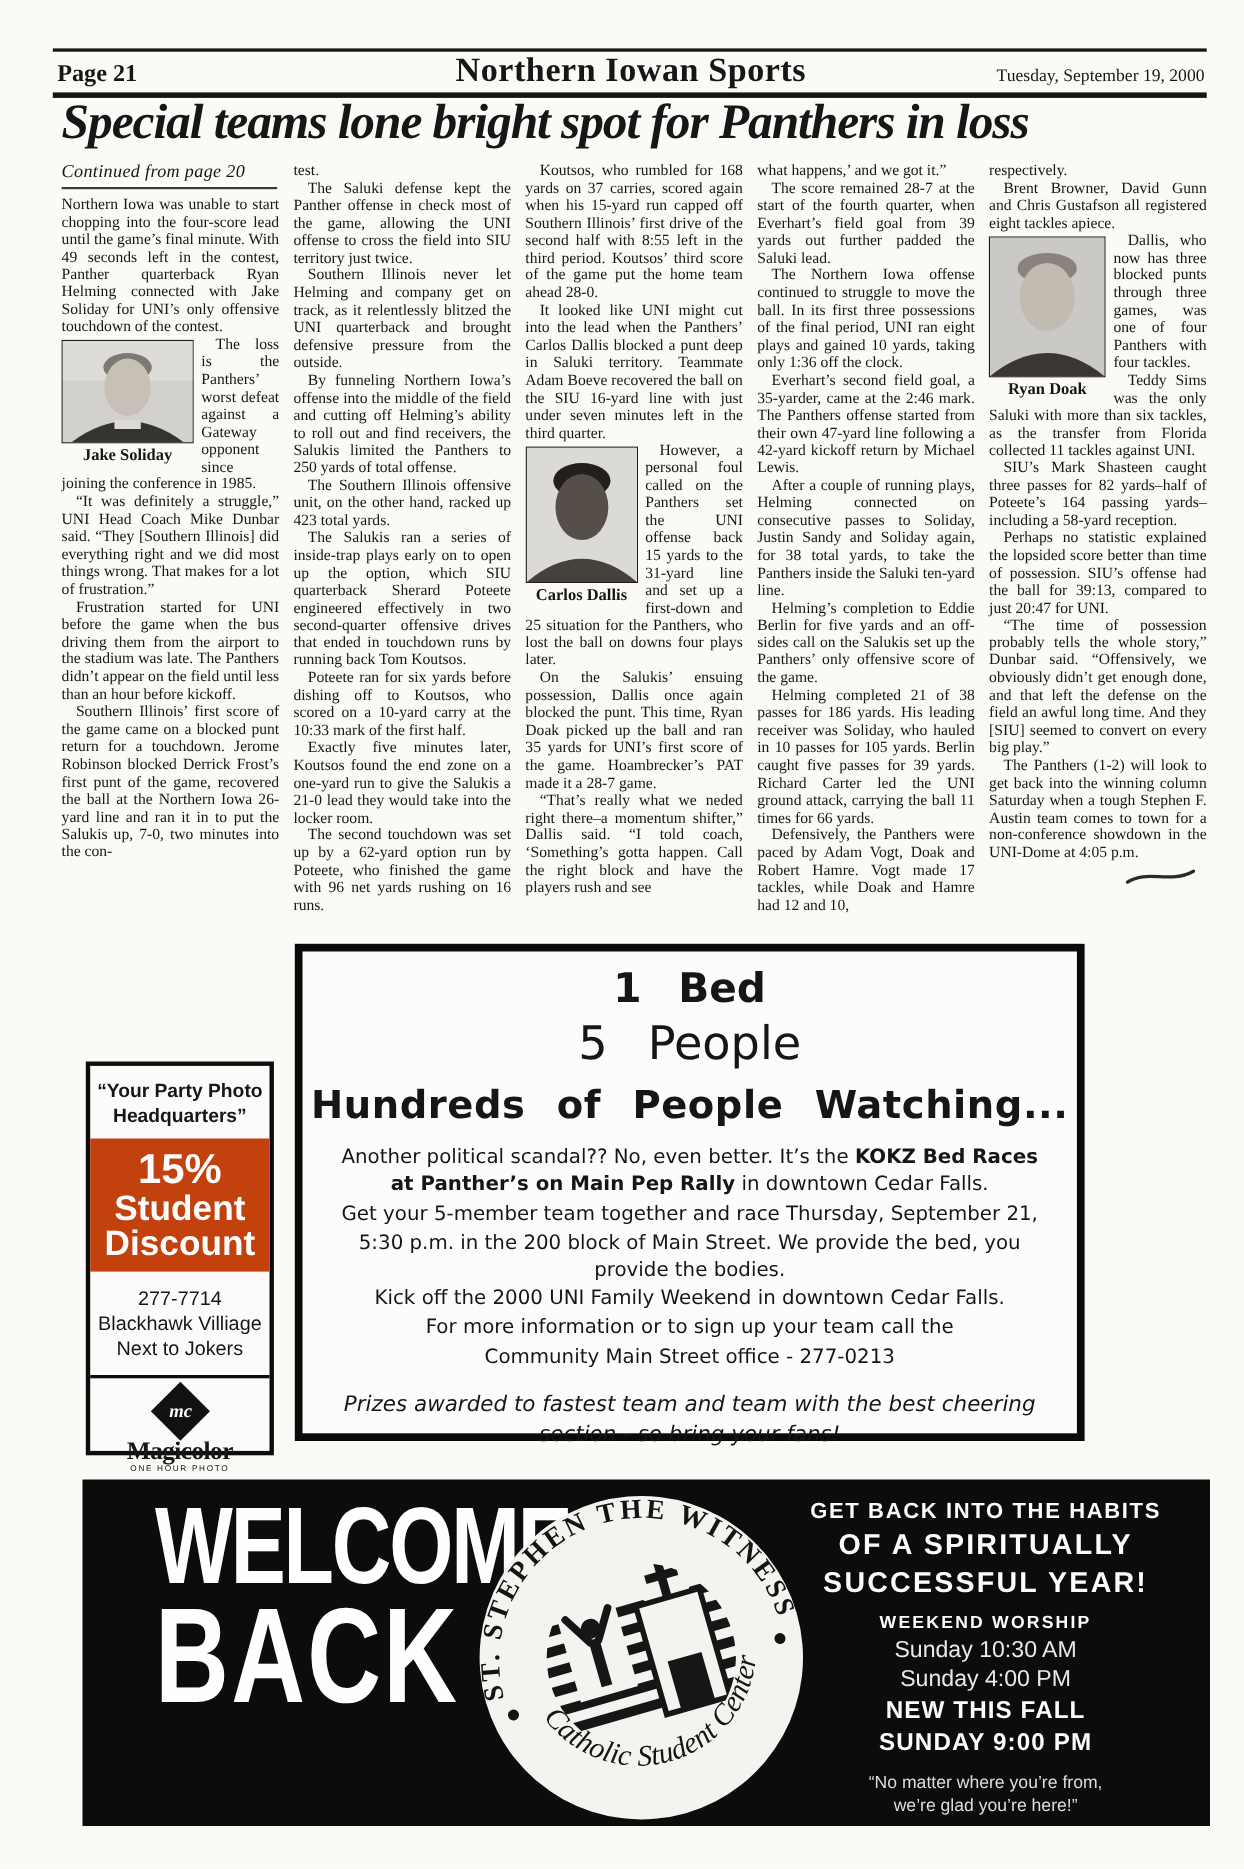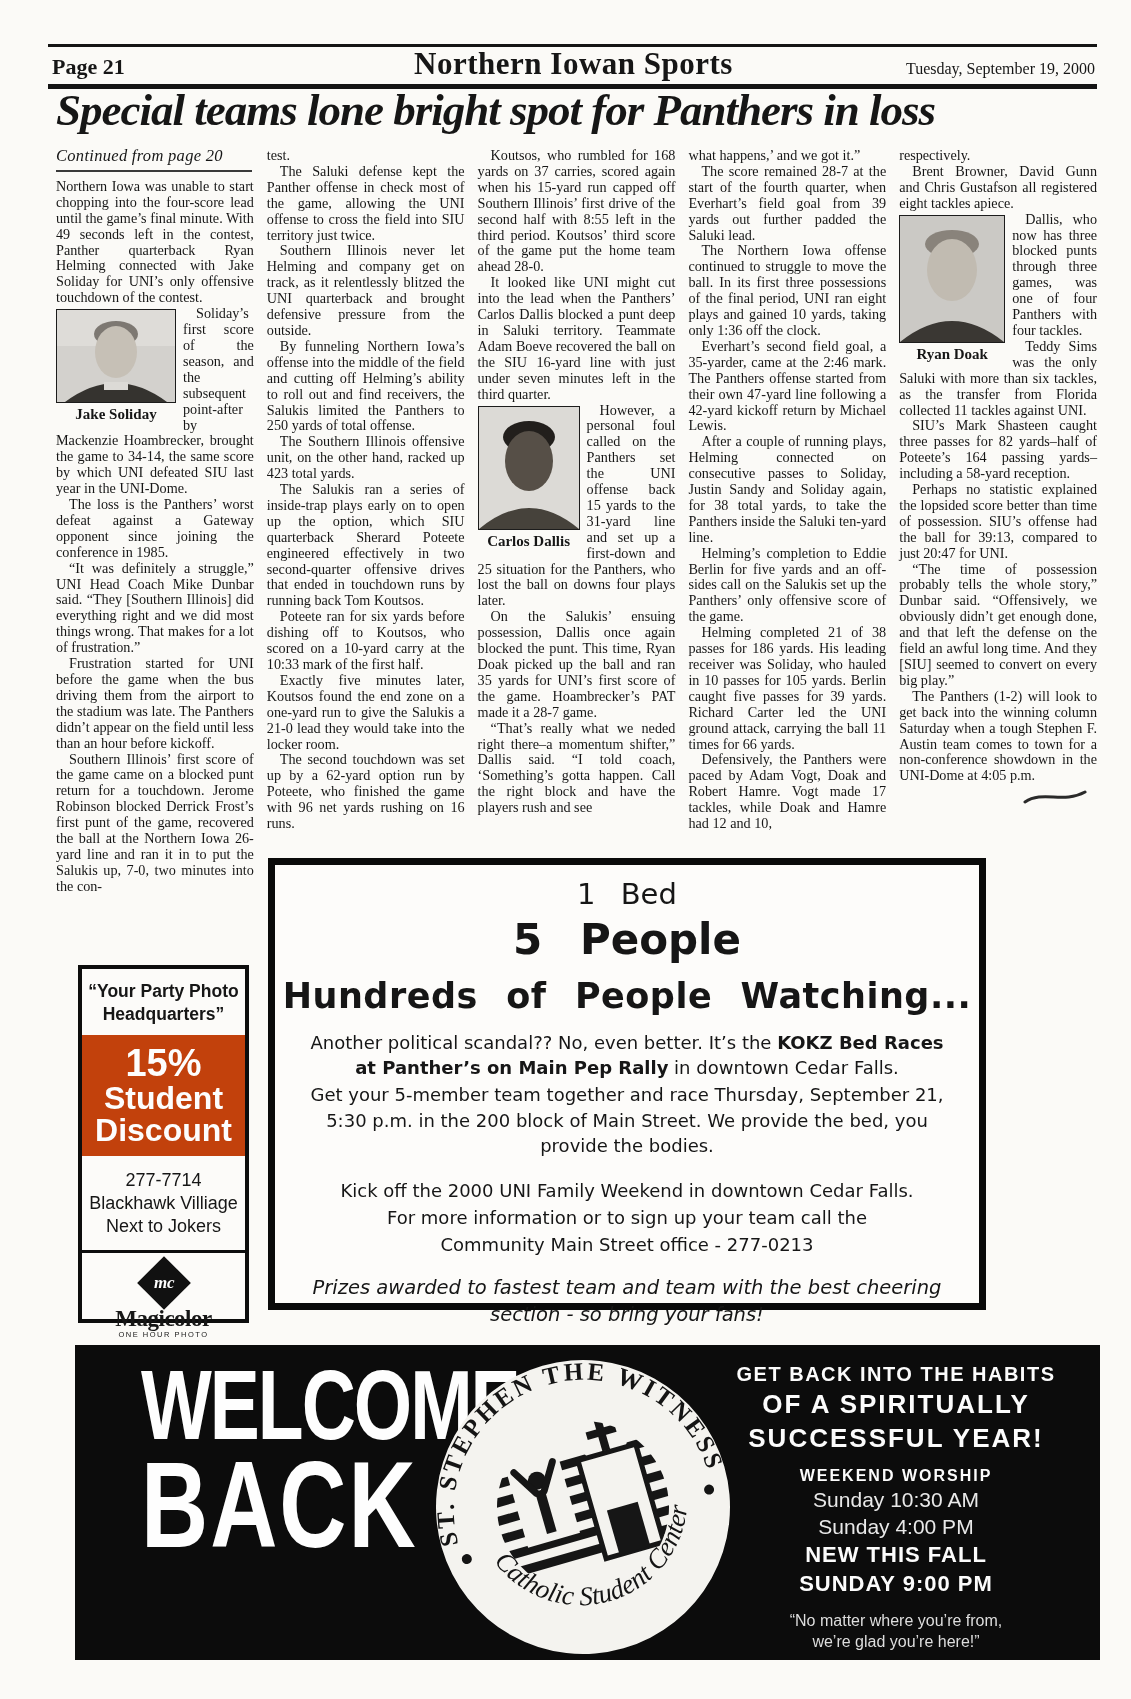--- a/index.html
+++ b/index.html
@@ -39,27 +39,27 @@
   .mc-diamond{width:38px;height:38px;margin:2px auto 4px;background:#111;transform:rotate(45deg);
               display:flex;align-items:center;justify-content:center;}
   .mc-diamond span{transform:rotate(-45deg);color:#fff;font-family:"Liberation Serif",serif;
                    font-style:italic;font-weight:bold;font-size:17px;}
   .mc-name{font-family:"Liberation Serif",serif;font-weight:bold;font-size:23px;letter-spacing:-.5px;}
   .mc-sub{font-size:7.5px;letter-spacing:1.5px;margin-top:-2px;}
   
   .bed-ad{position:absolute;left:268px;top:858px;width:718px;height:452px;box-sizing:border-box;
           border:7px solid #0a0a0a;background:#fdfcfa;z-index:5;text-align:center;
           font-family:"DejaVu Sans",sans-serif;padding-top:10px;}
-  .bed-l1{font-size:29px;font-weight:normal;word-spacing:.55em;margin-top:2px;}
-  .bed-l2{font-size:42px;font-weight:bold;word-spacing:.55em;margin-top:4px;}
+  .bed-l1{font-size:37px;font-weight:bold;word-spacing:.55em;margin-top:2px;}
+  .bed-l2{font-size:42px;font-weight:normal;word-spacing:.55em;margin-top:4px;}
   .bed-l3{font-size:35px;font-weight:bold;word-spacing:.45em;margin-top:12px;letter-spacing:.5px;}
   .bed-p{font-size:18px;line-height:1.4;margin:0 26px;}
   .bed-p1{margin-top:14px;}
   .bed-p2{margin-top:2px;}
-  .bed-p3{margin-top:20px;}
+  .bed-p3{}
   .bed-p4{margin-top:2px;}
   .bed-p5{margin-top:2px;}
   .bed-p6{margin-top:16px;font-style:italic;font-size:19.5px;}
   
   .bottom-ad{position:absolute;left:75px;top:1345px;width:1025px;height:315px;background:#0c0c0c;
              z-index:5;overflow:hidden;color:#fcfcfc;font-family:"Liberation Sans",sans-serif;}
   .wb{position:absolute;left:66px;top:16px;transform:scaleY(1.32);transform-origin:top left;
       line-height:.9;font-weight:bold;letter-spacing:-2px;color:#fefefe;}
   .wb-1{font-size:75px;}
   .wb-2{font-size:93px;letter-spacing:2px;}
@@ -98,21 +98,20 @@
         <svg width="118" height="92" viewBox="0 0 118 92">
           <rect width="118" height="92" fill="#d3d1cd"></rect>
           <rect width="118" height="36" fill="#dedcd8"></rect>
           <ellipse cx="59" cy="24" rx="22" ry="13" fill="#7d7872"></ellipse>
           <ellipse cx="59" cy="42" rx="21" ry="26" fill="#c6c0b6"></ellipse>
           <path d="M8,92 Q59,54 110,92 Z" fill="#35332f"></path>
           <rect x="47" y="72" width="24" height="8" fill="#dcdad6"></rect>
         </svg>
         <figcaption>Jake Soliday</figcaption>
       </figure>
-      <p>Soliday’s first score of the season, and the subsequent point-after by Mackenzie Hoambrecker, brought the game to 34-14, the same score by which UNI defeated SIU last year in the UNI-Dome.</p>
       <p>The loss is the Panthers’ worst defeat against a Gateway opponent since joining the conference in 1985.</p>
       <p>“It was definitely a struggle,” UNI Head Coach Mike Dunbar said. “They [Southern Illinois] did everything right and we did most things wrong. That makes for a lot of frustration.”</p>
       <p>Frustration started for UNI before the game when the bus driving them from the airport to the stadium was late. The Panthers didn’t appear on the field until less than an hour before kickoff.</p>
       <p>Southern Illinois’ first score of the game came on a blocked punt return for a touchdown. Jerome Robinson blocked Derrick Frost’s first punt of the game, recovered the ball at the Northern Iowa 26-yard line and ran it in to put the Salukis up, 7-0, two minutes into the con-</p>
     </div>
 
     <div class="col">
       <p class="cont">test.</p>
       <p>The Saluki defense kept the Panther offense in check most of the game, allowing the UNI offense to cross the field into SIU territory just twice.</p>
       <p>Southern Illinois never let Helming and company get on track, as it relentlessly blitzed the UNI quarterback and brought defensive pressure from the outside.</p>

